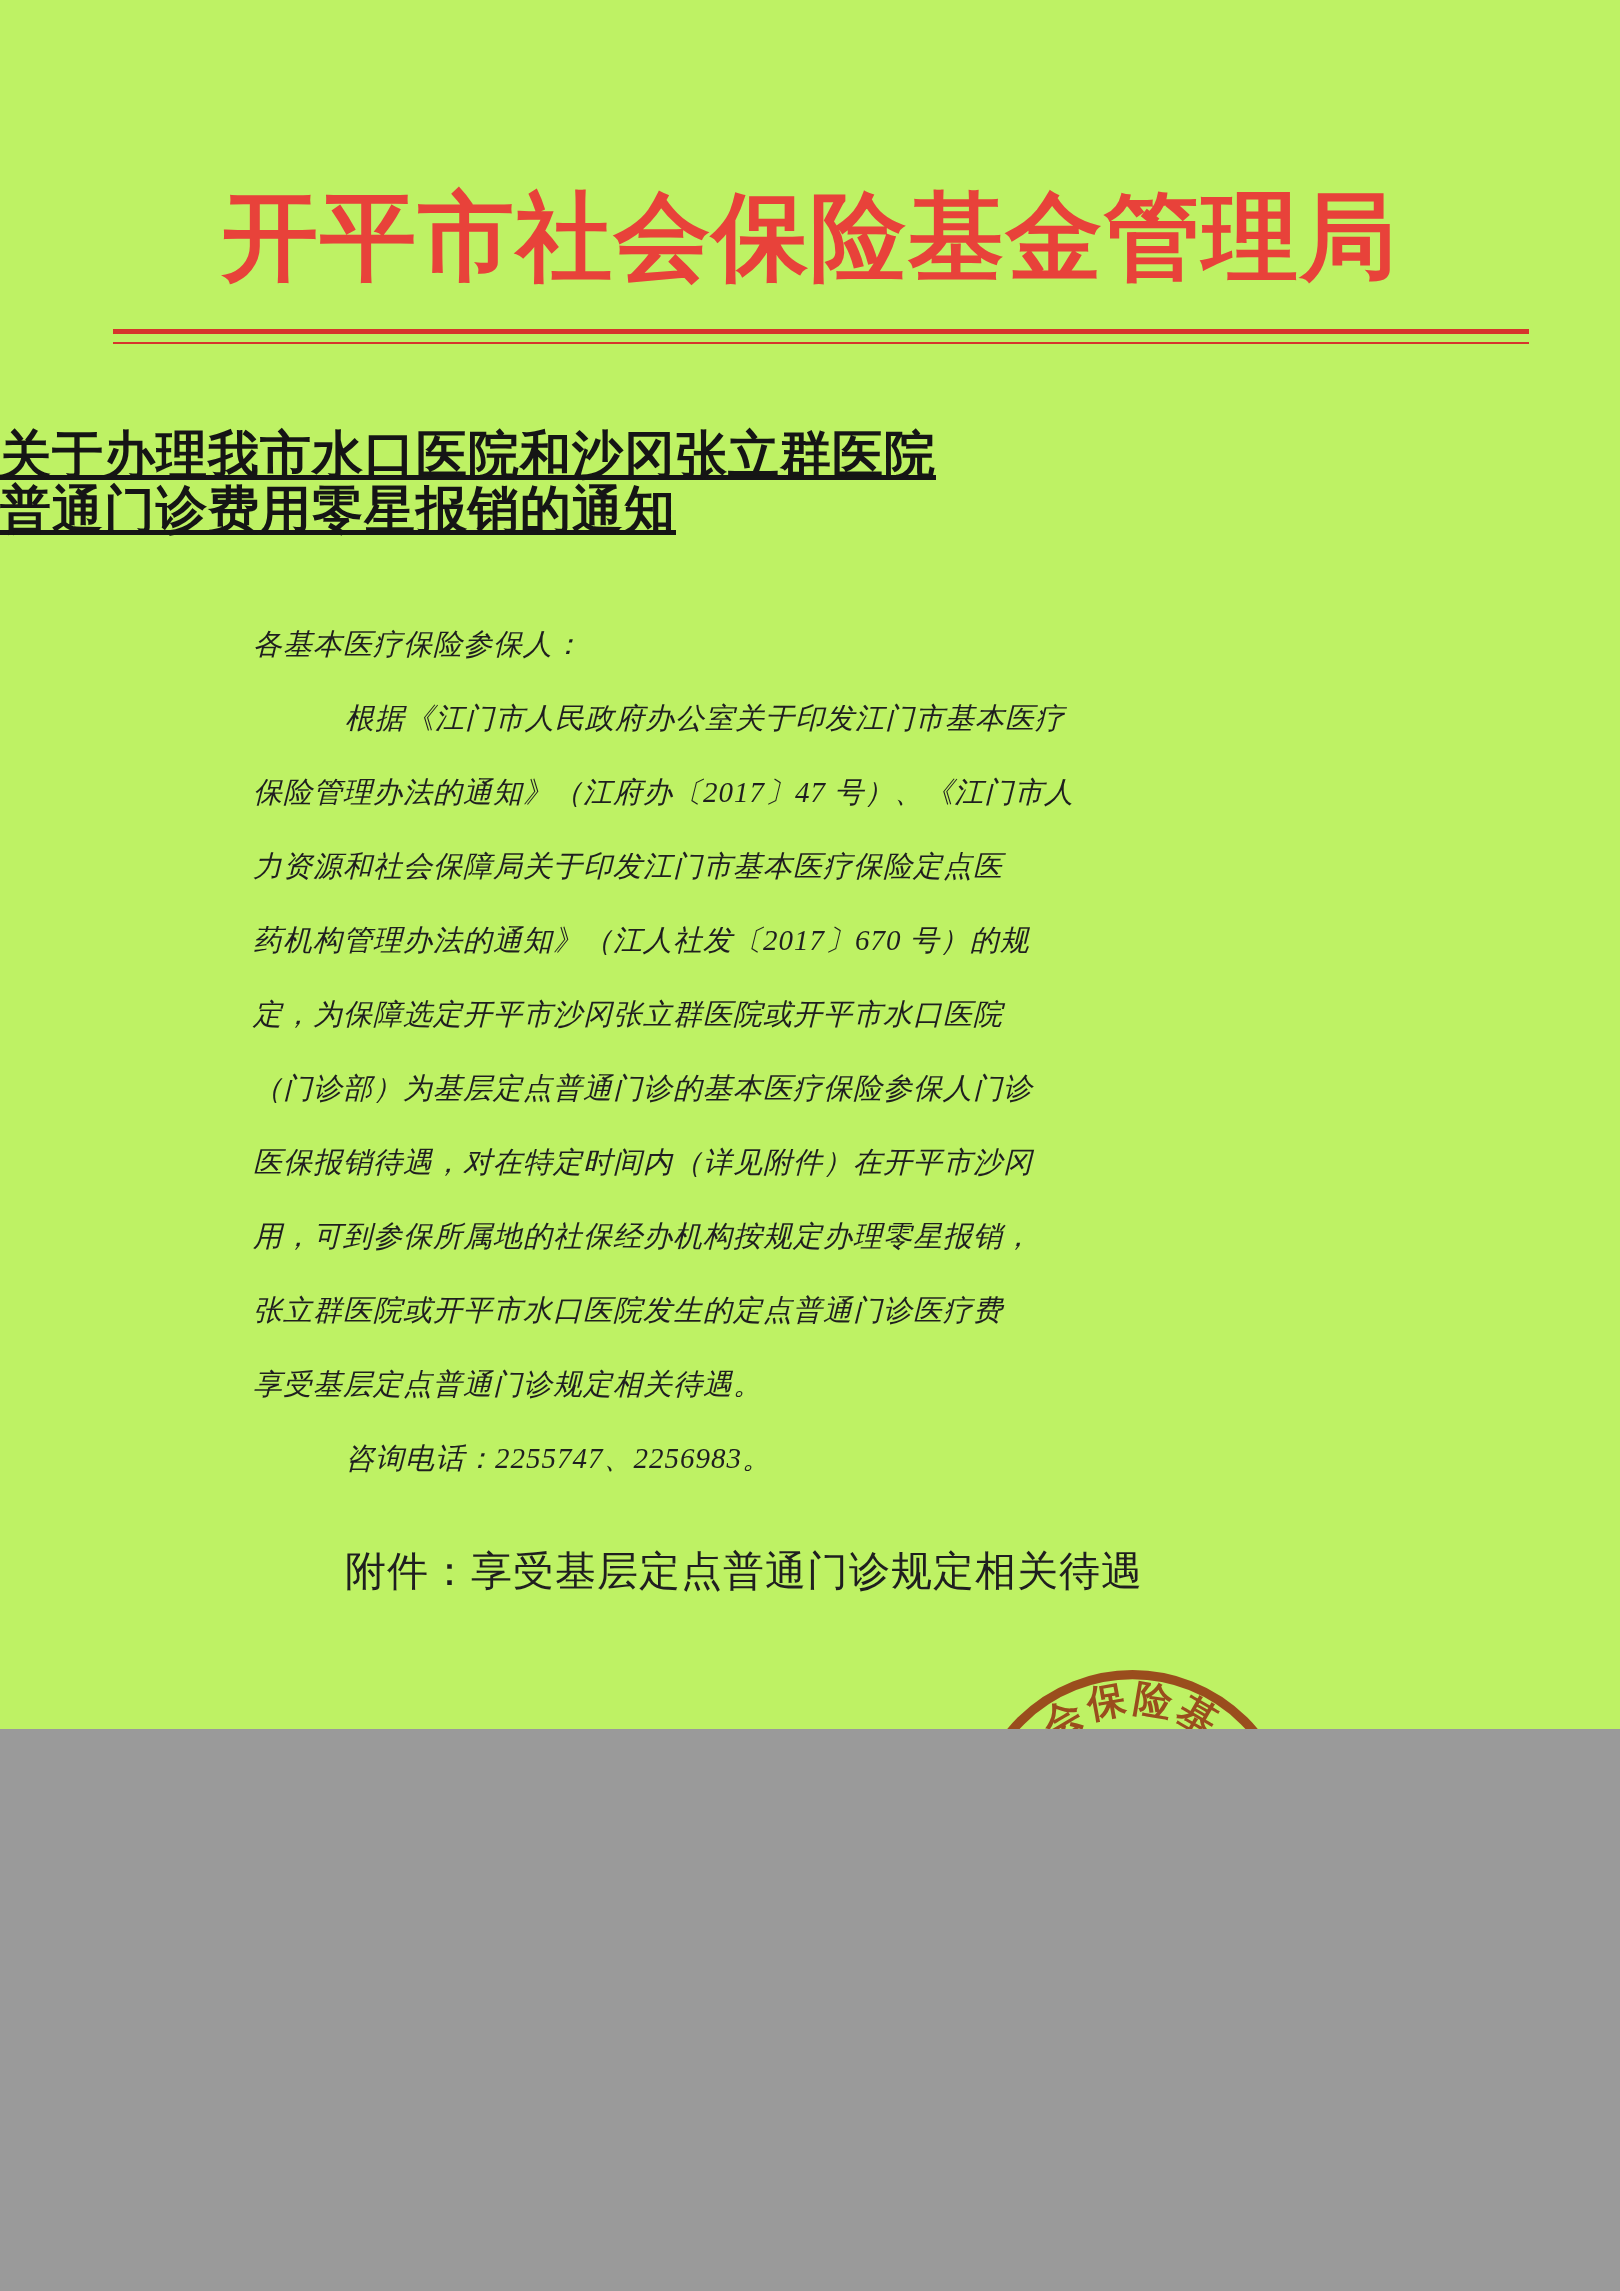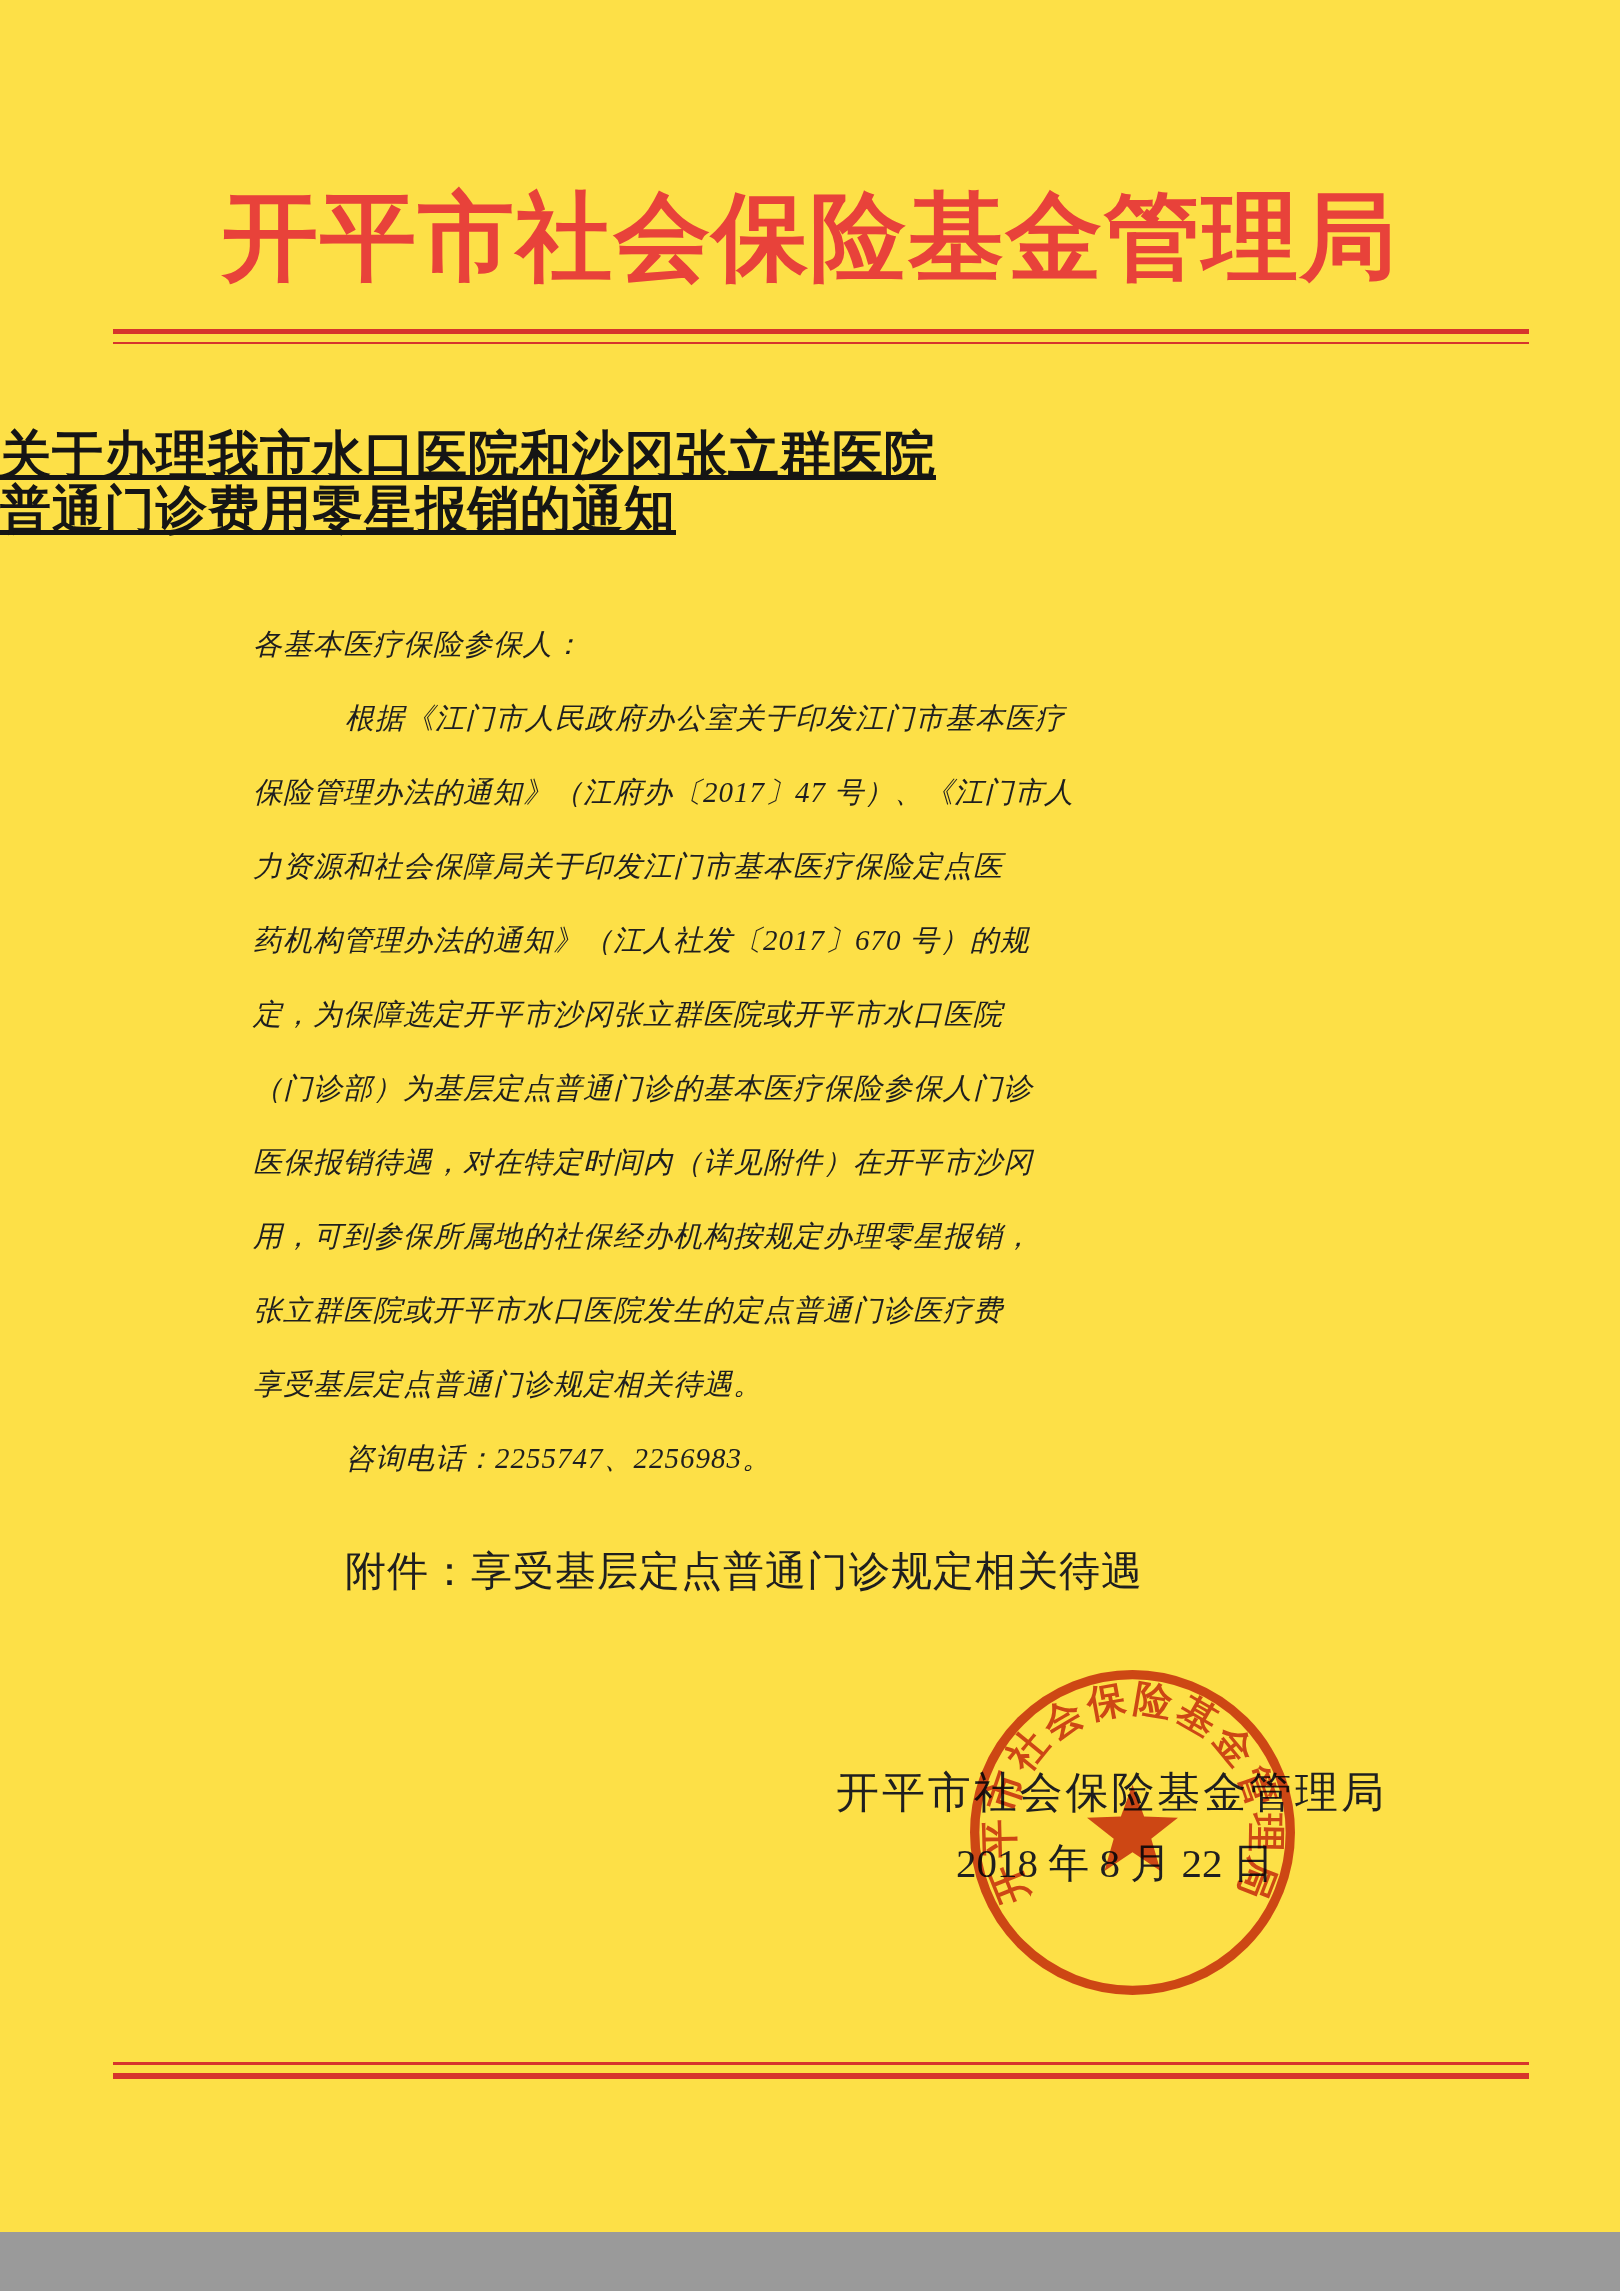--- a/index.html
+++ b/index.html
@@ -1,21 +1,21 @@
 <!DOCTYPE html>
 <html><head>
 <meta charset="utf-8">
 <style>
   html, body { margin: 0; padding: 0; background: #9a9a9a; }
   .page {
     position: relative;
     width: 1620px;
-    height: 2232px;
+    height: 1729px;
     margin: 0 auto;
-    background: #fde047;
+    background: #bef264;
     overflow: hidden;
     font-family: "Liberation Serif", "DejaVu Serif", serif;
     color: #1f1f1f;
   }
   
   .letterhead {
     position: absolute;
     left: 0; right: 0; top: 174px;
     text-align: center;
     font-size: 96px;

